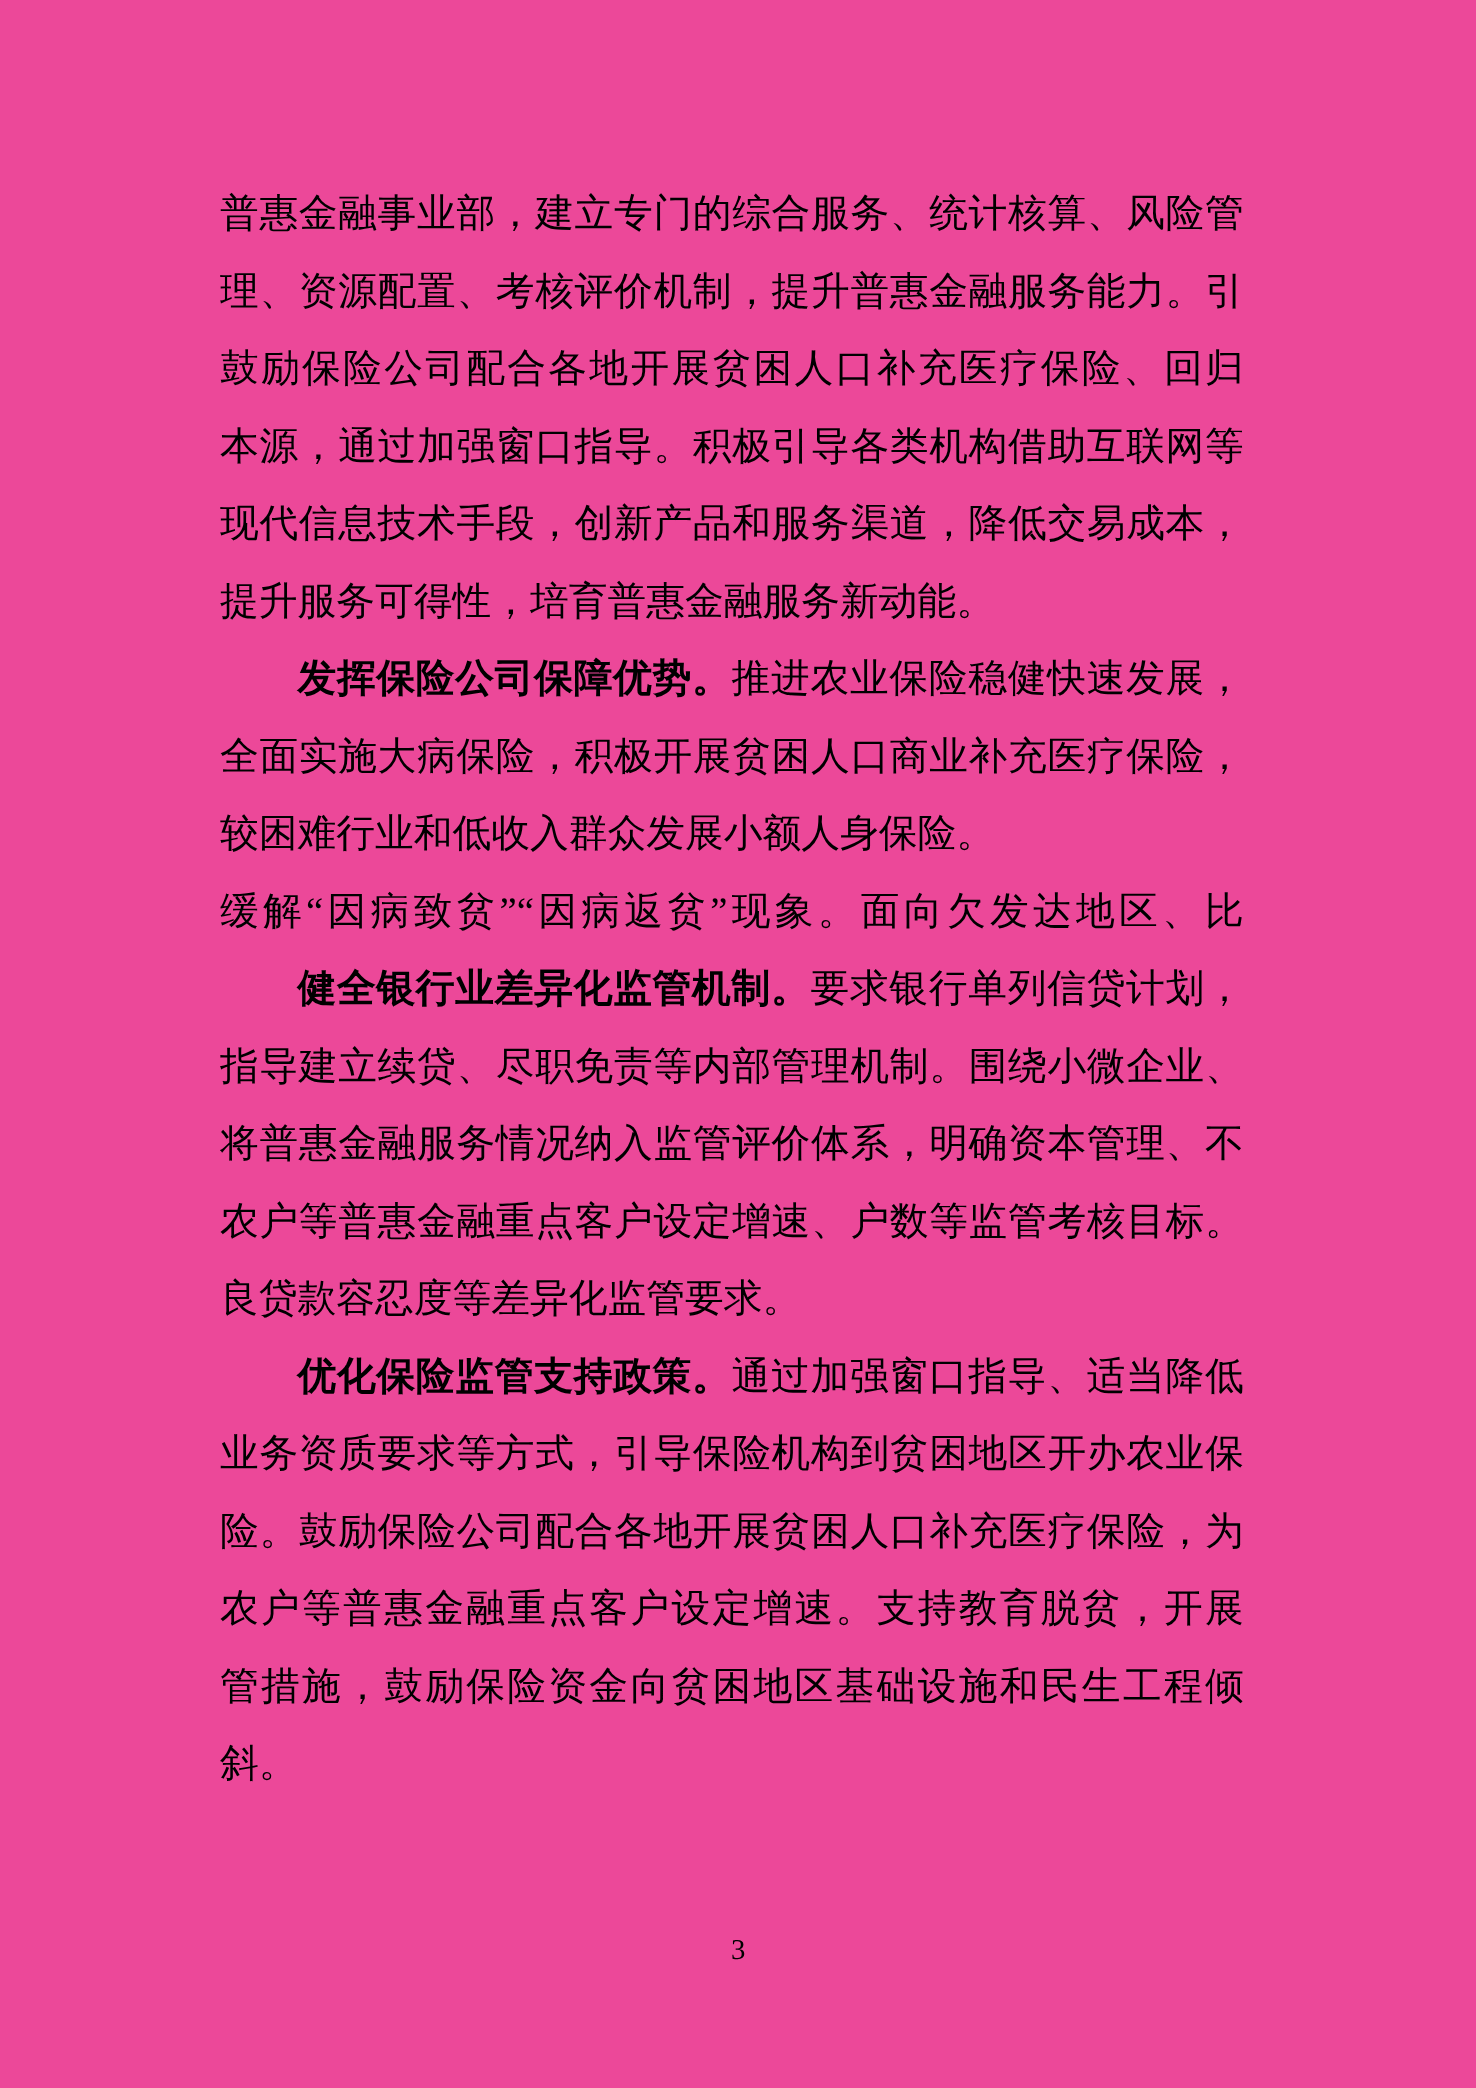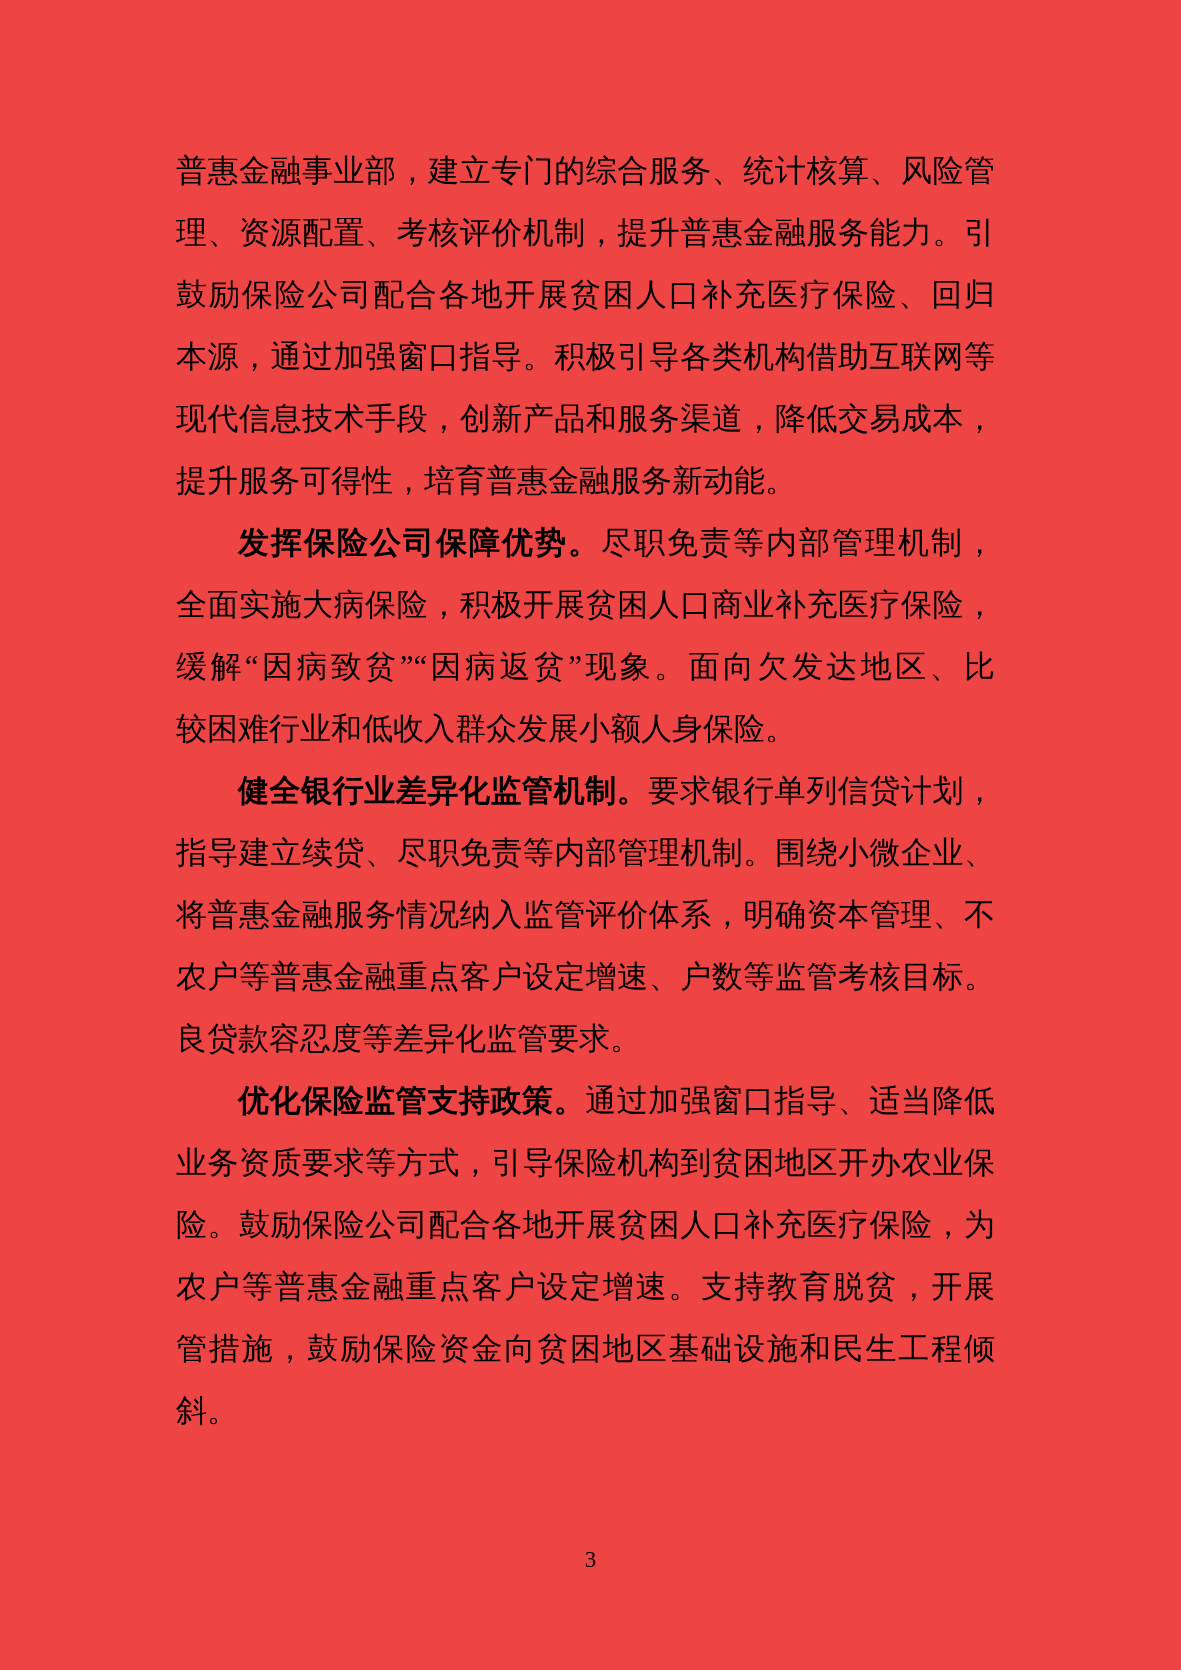--- a/index.html
+++ b/index.html
@@ -13,21 +13,21 @@
     position: relative;
     overflow: hidden;
     font-family: "Liberation Serif", serif;
     color: #000000;
   }
   .page {
     position: absolute;
     left: 0; top: 0;
     width: 1181px;
     height: 1670px;
-    background: #ef4444;
+    background: #ec4899;
   }
   .text-block {
     position: absolute;
     left: 176px;
     top: 140px;
     width: 819px;
   }
   .paragraph {
     margin: 0;
     padding: 0;
@@ -69,24 +69,24 @@
   <div class="text-block">
       <div class="paragraph">
         <div class="line">普惠金融事业部，建立专门的综合服务、统计核算、风险管</div>
         <div class="line">理、资源配置、考核评价机制，提升普惠金融服务能力。引</div>
         <div class="line">鼓励保险公司配合各地开展贫困人口补充医疗保险、回归</div>
         <div class="line">本源，通过加强窗口指导。积极引导各类机构借助互联网等</div>
         <div class="line">现代信息技术手段，创新产品和服务渠道，降低交易成本，</div>
         <div class="line flush">提升服务可得性，培育普惠金融服务新动能。</div>
       </div>
       <div class="paragraph">
-        <div class="line indent"><span class="lead">发挥保险公司保障优势。</span><span>尽职免责等内部管理机制，</span></div>
+        <div class="line indent"><span class="lead">发挥保险公司保障优势。</span><span>推进农业保险稳健快速发展，</span></div>
         <div class="line">全面实施大病保险，积极开展贫困人口商业补充医疗保险，</div>
+        <div class="line flush">较困难行业和低收入群众发展小额人身保险。</div>
         <div class="line">缓解“因病致贫”“因病返贫”现象。面向欠发达地区、比</div>
-        <div class="line flush">较困难行业和低收入群众发展小额人身保险。</div>
       </div>
       <div class="paragraph">
         <div class="line indent"><span class="lead">健全银行业差异化监管机制。</span><span>要求银行单列信贷计划，</span></div>
         <div class="line">指导建立续贷、尽职免责等内部管理机制。围绕小微企业、</div>
         <div class="line">将普惠金融服务情况纳入监管评价体系，明确资本管理、不</div>
         <div class="line">农户等普惠金融重点客户设定增速、户数等监管考核目标。</div>
         <div class="line flush">良贷款容忍度等差异化监管要求。</div>
       </div>
       <div class="paragraph">
         <div class="line indent"><span class="lead">优化保险监管支持政策。</span><span>通过加强窗口指导、适当降低</span></div>

